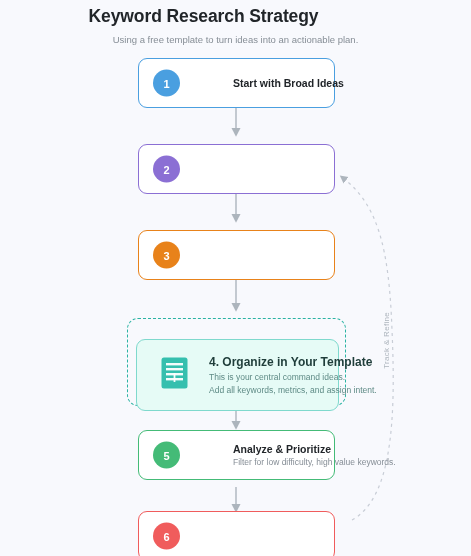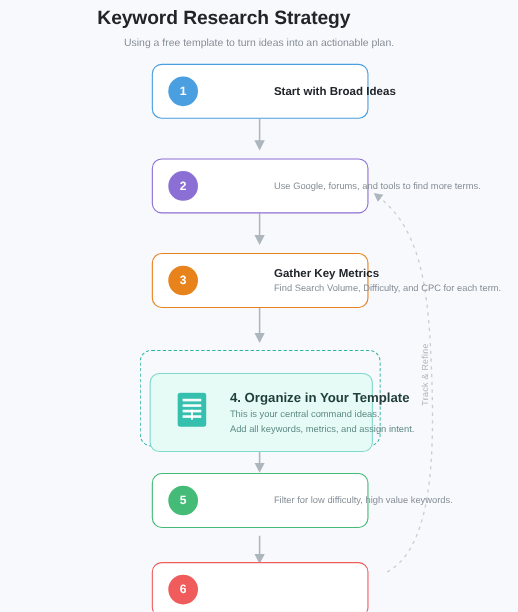--- a/index.html
+++ b/index.html
@@ -73,21 +73,21 @@
     border-radius: 50%;
     color: #ffffff;
     font-size: 11px;
     font-weight: bold;
     display: flex;
     align-items: center;
     justify-content: center;
   }
   .step-text {
     position: absolute;
-    left: 110px;
+    left: 94px;
     top: 50%;
     transform: translateY(-50%);
     white-space: nowrap;
   }
   .step-title {
     font-size: 10.5px;
     font-weight: bold;
     color: #212529;
     line-height: 14px;
   }
@@ -185,30 +185,25 @@
   <div class="step" style="top:58px; border-color:#4a9fe0;">
     <div class="badge" style="background:#4a9fe0;">1</div>
     <div class="step-text">
       <div class="step-title">Start with Broad Ideas</div>
     </div>
   </div>
 
   <div class="step" style="top:144px; border-color:#8b6fd4;">
     <div class="badge" style="background:#8b6fd4;">2</div>
     <div class="step-text">
-      <div class="step-desc">Use Google, forums, and tools to find more terms.</div>
     </div>
   </div>
 
   <div class="step" style="top:230px; border-color:#e8821a;">
     <div class="badge" style="background:#e8821a;">3</div>
-    <div class="step-text">
-      <div class="step-title">Gather Key Metrics</div>
-      <div class="step-desc">Find Search Volume, Difficulty, and CPC for each term.</div>
-    </div>
   </div>
 
   <div class="highlight-wrap">
     <div class="step-hl">
       <span class="doc-icon">
         <svg width="27" height="32" viewBox="0 0 27 32">
           <rect x="0.5" y="0.5" width="26" height="31" rx="2.5" fill="#35bfae"></rect>
           <rect x="5" y="6" width="17" height="2.4" fill="#ffffff" opacity="0.95"></rect>
           <rect x="5" y="11" width="17" height="2.4" fill="#ffffff" opacity="0.95"></rect>
           <rect x="5" y="16" width="17" height="2.4" fill="#ffffff" opacity="0.95"></rect>
@@ -220,20 +215,21 @@
         <div class="hl-title">4. Organize in Your Template</div>
         <div class="hl-desc">This is your central command ideas.</div>
         <div class="hl-desc">Add all keywords, metrics, and assign intent.</div>
       </div>
     </div>
   </div>
 
   <div class="step" style="top:430px; border-color:#44bb77;">
     <div class="badge" style="background:#44bb77;">5</div>
     <div class="step-text">
+      <div class="step-title">Analyze &amp; Prioritize</div>
       <div class="step-desc">Filter for low difficulty, high value keywords.</div>
     </div>
   </div>
 
   <div class="step" style="top:511px; border-color:#f05c5c;">
     <div class="badge" style="background:#f05c5c;">6</div>
   </div>
 
   <div class="loop-label">Track &amp; Refine</div>
 

